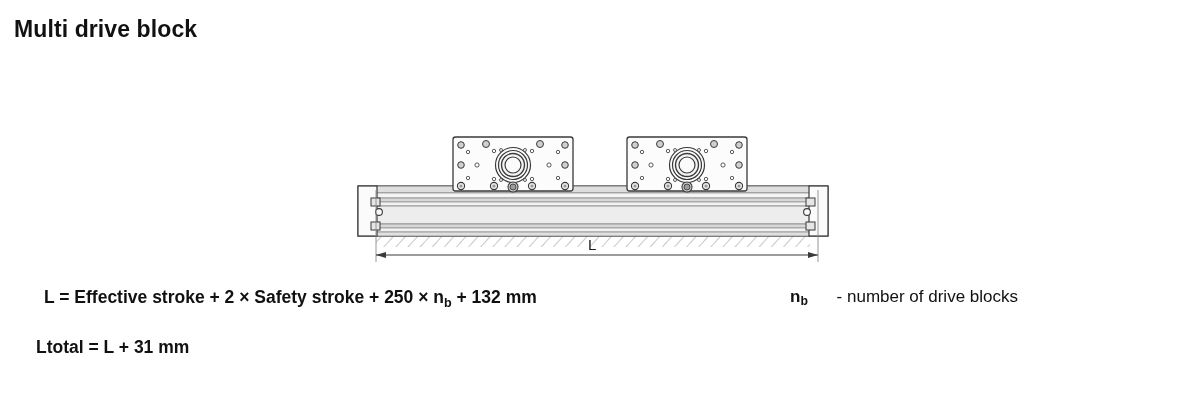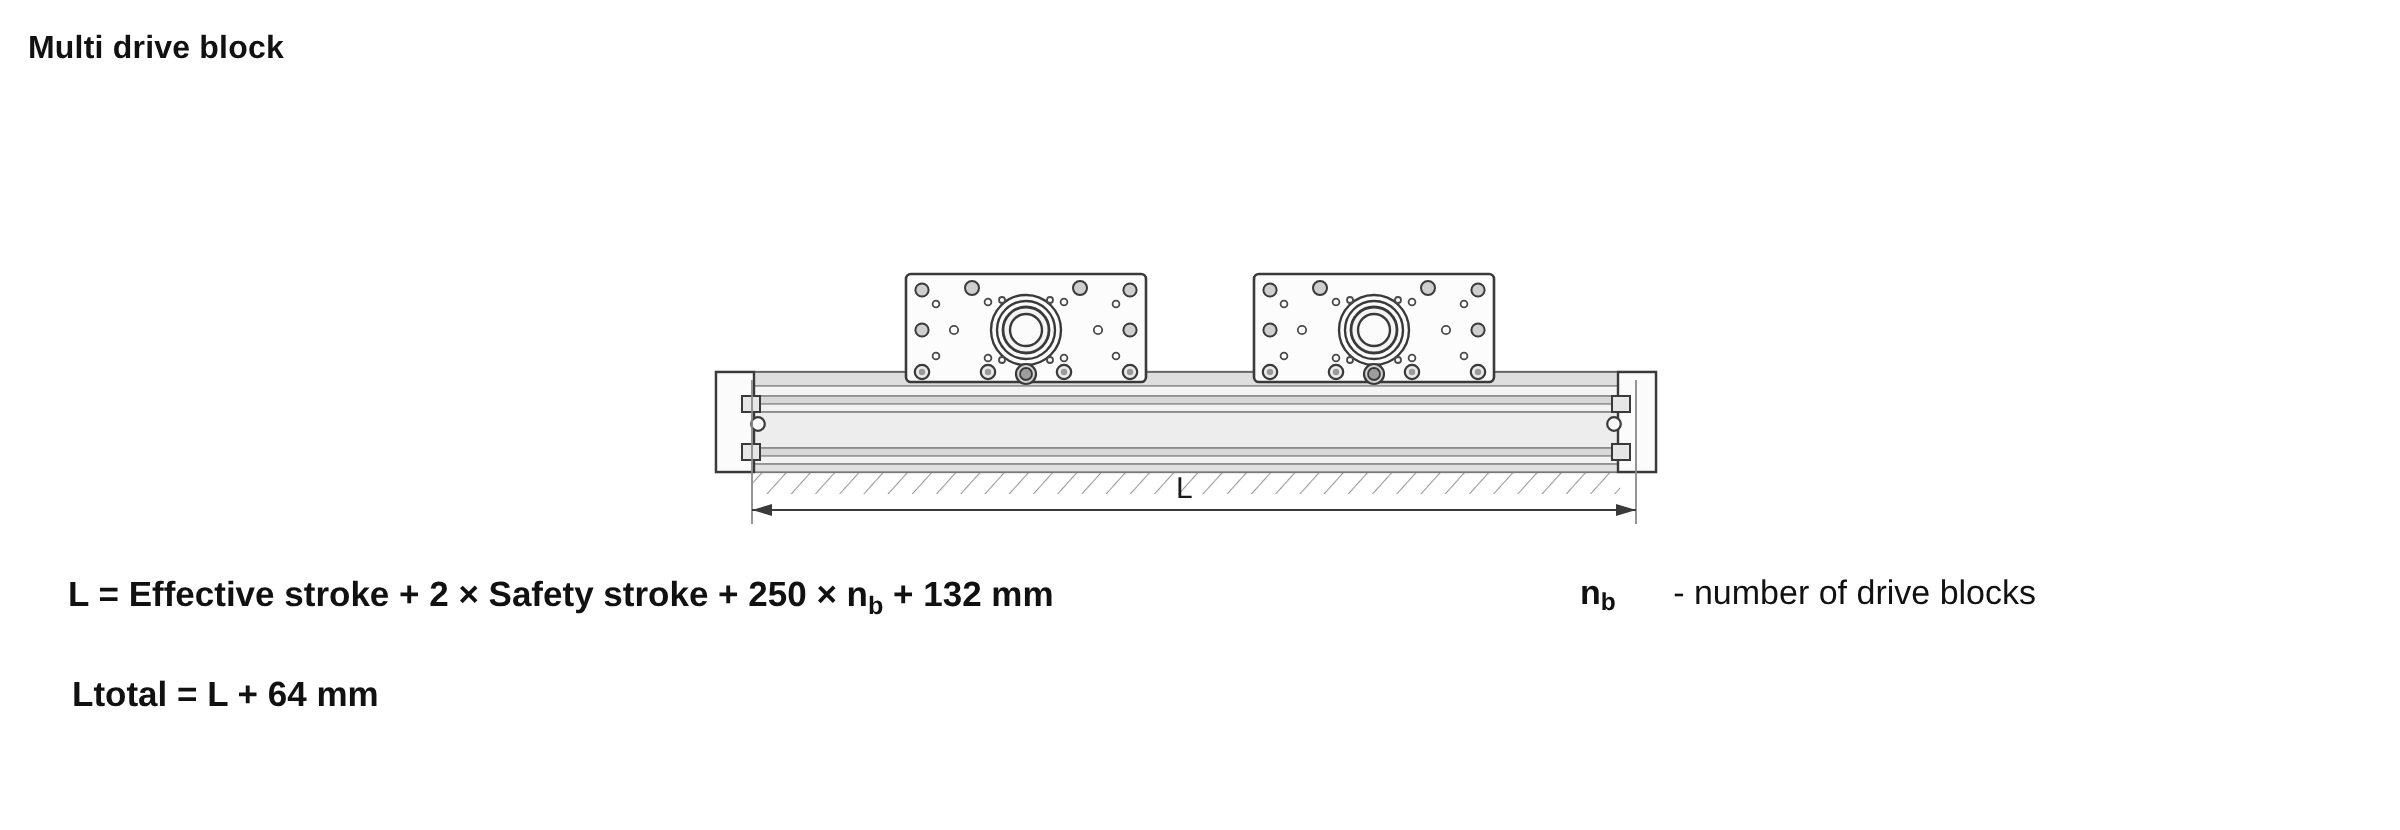--- a/index.html
+++ b/index.html
@@ -3,33 +3,33 @@
 <meta charset="utf-8">
 <style>
   html,body{margin:0;padding:0;}
   body{
     width:1200px;height:415px;background:#ffffff;
     font-family:"Liberation Sans",sans-serif;color:#1a1a1a;
     position:relative;overflow:hidden;
   }
   .page-title{
     position:absolute;left:14px;top:16px;
-    font-size:16px;font-weight:bold;letter-spacing:.1px;color:#111;
+    font-size:23px;font-weight:bold;letter-spacing:.1px;color:#111;
   }
 
   
   .drawing{position:absolute;left:0;top:0;width:1200px;height:415px;}
   .drawing svg{display:block;}
 
   
   .formula{
     position:absolute;font-size:17.5px;font-weight:bold;color:#111;
     white-space:nowrap;
   }
-  .formula-1{left:34px;top:287px;text-align:center;}
+  .formula-1{left:44px;top:287px;text-align:center;}
   .formula-2{left:36px;top:337px;}
   .legend{
     position:absolute;left:790px;top:287px;
     font-size:17px;color:#111;white-space:nowrap;
   }
   .legend .sym{font-weight:bold;}
   .legend .txt{font-weight:normal;margin-left:24px;}
   sub{font-size:.72em;font-weight:bold;vertical-align:baseline;
       position:relative;bottom:-.28em;}
 </style>
@@ -195,17 +195,17 @@
   </g>
 </svg>
 
 <div style="position:absolute;left:588px;top:236px;font-size:15px;color:#1a1a1a;">L</div>
 </div>
 
 <div class="formula formula-1">
   <span>L = Effective stroke + 2 × Safety stroke + 250 × n</span><sub>b</sub><span> + 132 mm</span>
 </div>
 
-<div class="formula formula-2">Ltotal = L + 64 mm</div>
+<div class="formula formula-2">Ltotal = L + 31 mm</div>
 
 <div class="legend">
   <span class="sym">n</span><sub>b</sub><span class="txt"> - number of drive blocks</span>
 </div>
 
 </body></html>

